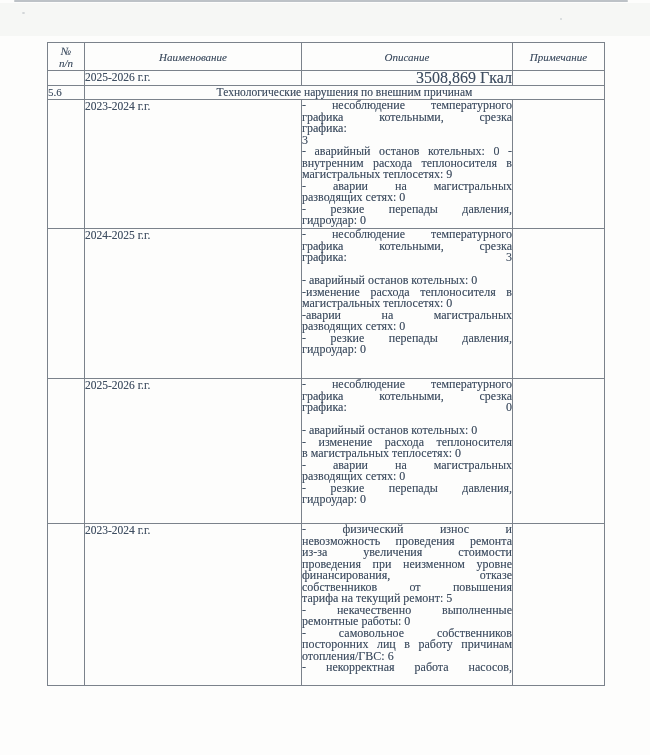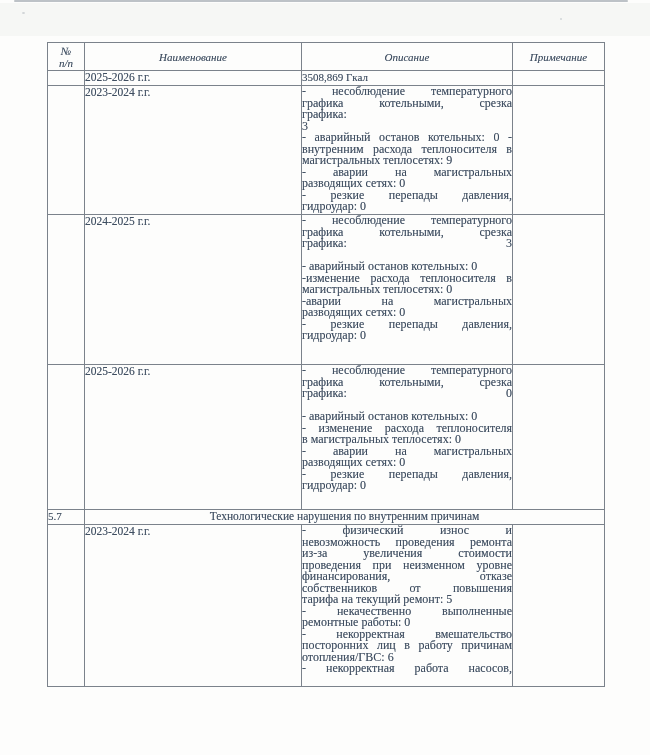--- a/index.html
+++ b/index.html
@@ -34,21 +34,21 @@
   tr.r-val{height:15px;}
   tr.r-sec{height:14px;}
   tr.r-a{height:129px;}
   tr.r-b{height:150px;}
   tr.r-c{height:145px;}
   tr.r-sec2{height:15px;}
   tr.r-d{height:162px;}
 
   td.numcell{font-size:11px;line-height:12px;padding:1px 0 0 5px;}
   td.nm{font-size:11.5px;line-height:13px;padding:1px 4px 0 7px;}
-  td.ctr{font-size:11px;line-height:13px;text-align:left;padding-top:1px;}
+  td.ctr{font-size:16px;line-height:13px;text-align:right;padding-top:1px;}
   td.sec{font-size:11.5px;line-height:13px;text-align:center;padding-top:1px;}
   td.ds{font-size:12px;padding:2px 6px 0 7px;}
   .ln{line-height:11.5px;min-height:11.5px;text-align:left;}
   .ln.j{text-align:justify;text-align-last:justify;}
   .ln.spread{display:flex;justify-content:space-between;}
 </style>
 </head>
 <body>
 
 <div class="page">
@@ -77,20 +77,24 @@
     </thead>
     <tbody>
 
       <tr class="r-val">
         <td class="numcell"></td>
         <td class="nm">2025-2026 г.г.</td>
         <td class="ctr">3508,869 Гкал</td>
         <td></td>
       </tr>
 
+      <tr class="r-sec">
+        <td class="numcell">5.6</td>
+        <td class="sec" colspan="3">Технологические нарушения по внешним причинам</td>
+      </tr>
 
       <tr class="r-a">
         <td class="numcell"></td>
         <td class="nm">2023-2024 г.г.</td>
         <td class="ds">
           <div class="ln j">- несоблюдение температурного</div>
           <div class="ln j">графика котельными, срезка</div>
           <div class="ln">графика:</div>
           <div class="ln">3</div>
           <div class="ln j">- аварийный останов котельных: 0 -</div>
@@ -141,39 +145,35 @@
           <div class="ln j">- изменение расхода теплоносителя</div>
           <div class="ln">в магистральных теплосетях: 0</div>
           <div class="ln j">- аварии на магистральных</div>
           <div class="ln">разводящих сетях: 0</div>
           <div class="ln j">- резкие перепады давления,</div>
           <div class="ln">гидроудар: 0</div>
         </td>
         <td></td>
       </tr>
 
-      <tr class="r-sec2">
-        <td class="numcell">5.7</td>
-        <td class="sec" colspan="3">Технологические нарушения по внутренним причинам</td>
-      </tr>
 
       <tr class="r-d">
         <td class="numcell"></td>
         <td class="nm">2023-2024 г.г.</td>
         <td class="ds">
           <div class="ln j">- физический износ и</div>
           <div class="ln j">невозможность проведения ремонта</div>
           <div class="ln j">из-за увеличения стоимости</div>
           <div class="ln j">проведения при неизменном уровне</div>
           <div class="ln j">финансирования, отказе</div>
           <div class="ln j">собственников от повышения</div>
           <div class="ln">тарифа на текущий ремонт: 5</div>
           <div class="ln j">- некачественно выполненные</div>
           <div class="ln">ремонтные работы: 0</div>
-          <div class="ln j">- некорректная вмешательство</div>
+          <div class="ln j">- самовольное собственников</div>
           <div class="ln j">посторонних лиц в работу причинам</div>
           <div class="ln">отопления/ГВС: 6</div>
           <div class="ln j">- некорректная работа насосов,</div>
         </td>
         <td></td>
       </tr>
 
     </tbody>
   </table>
 </div>

